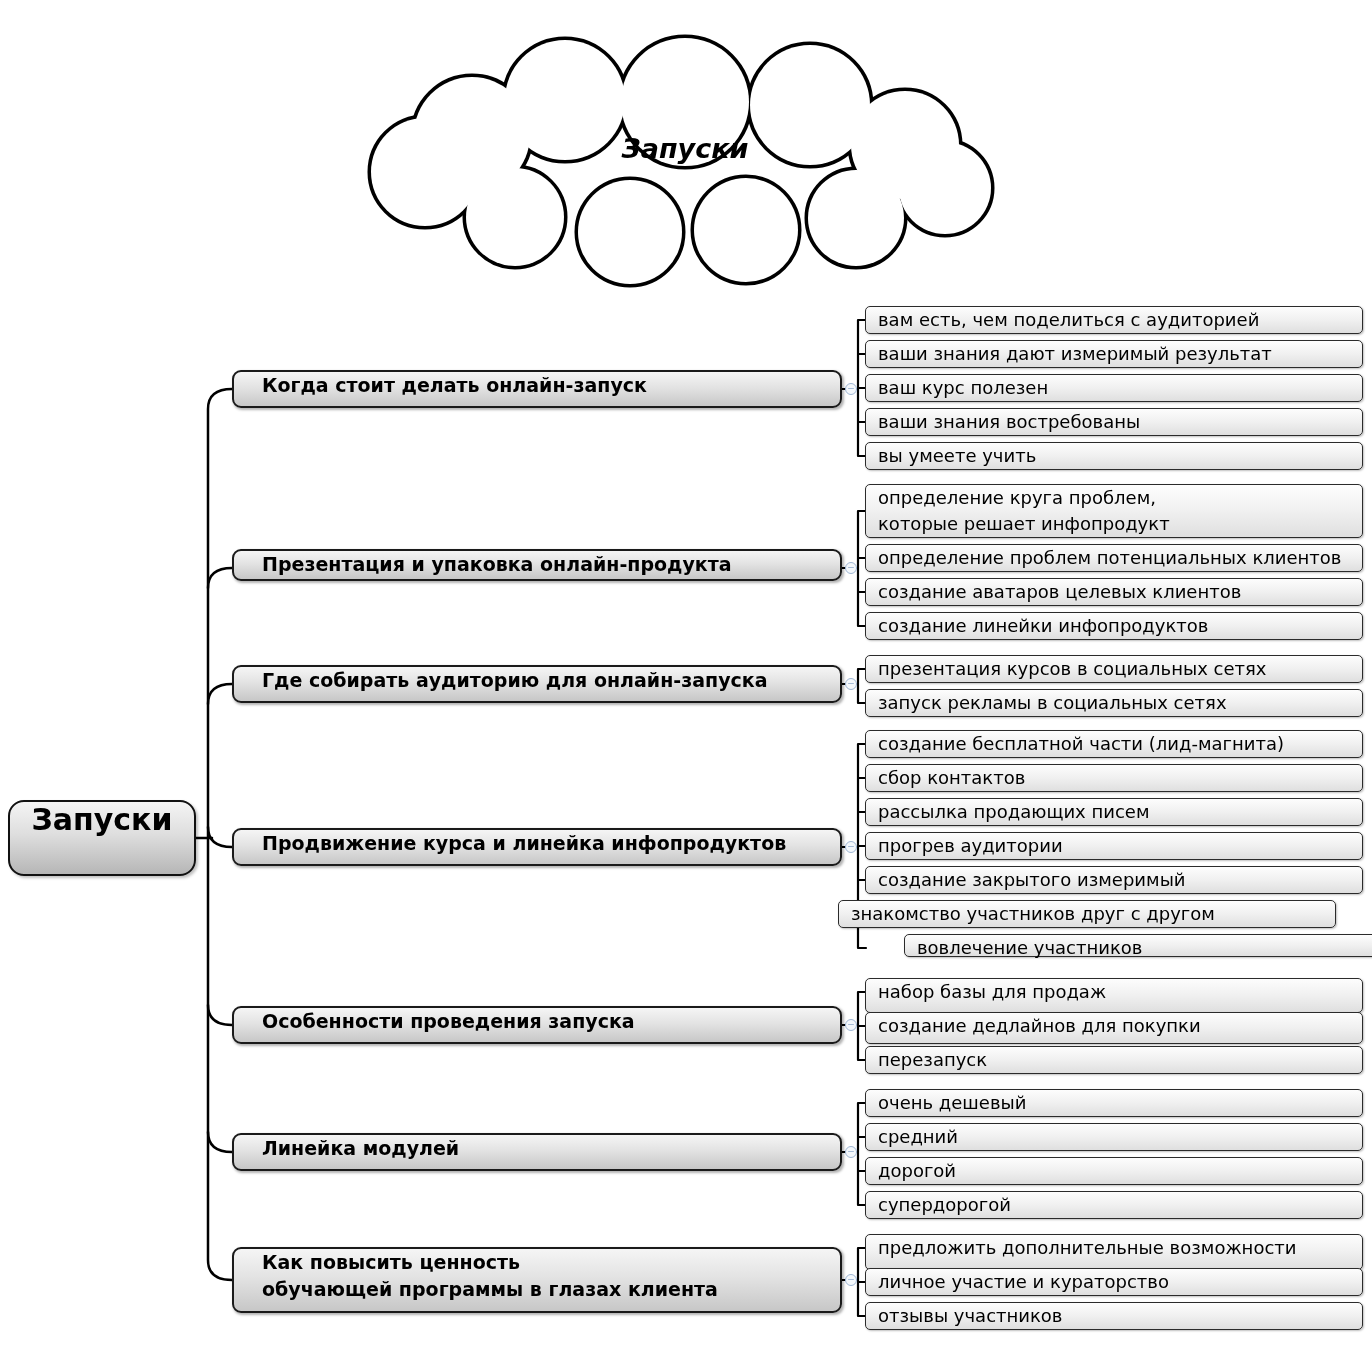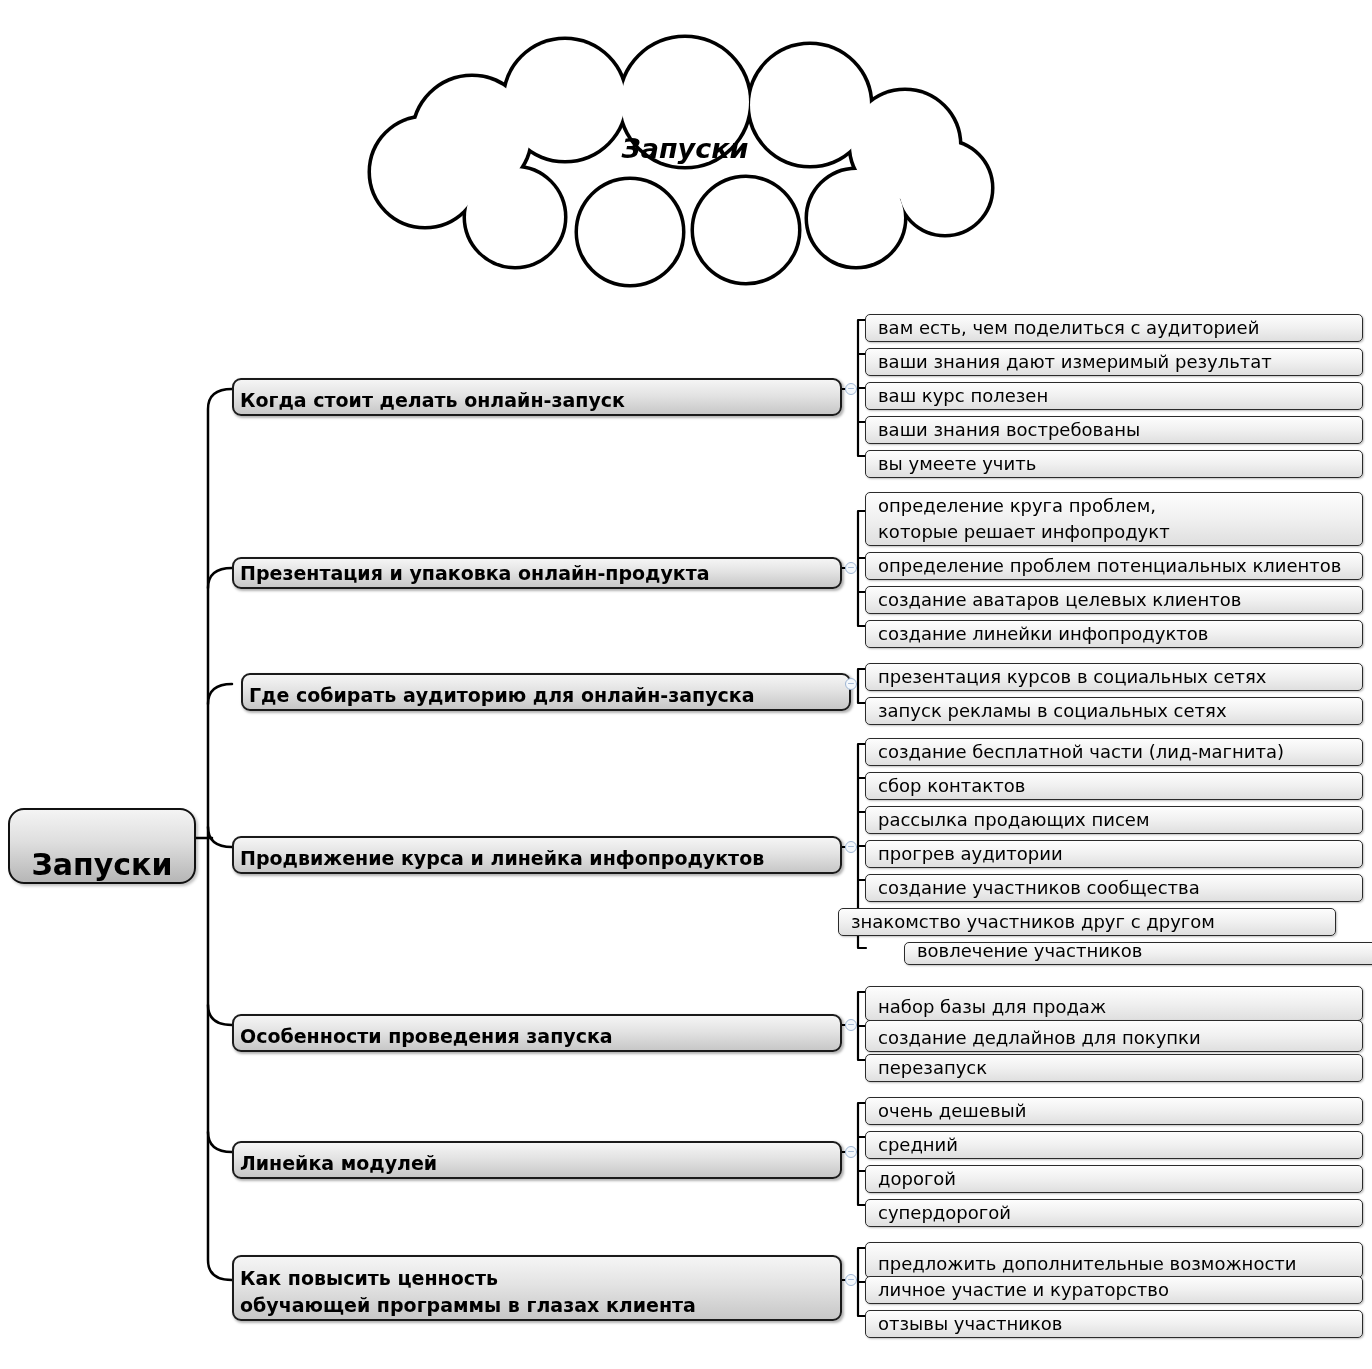--- a/index.html
+++ b/index.html
@@ -2,35 +2,34 @@
 <html><head>
 <meta charset="utf-8">
 <style>
   html,body{margin:0;padding:0;}
   body{
     width:1372px;height:1369px;position:relative;background:#ffffff;
     font-family:"DejaVu Sans", sans-serif;overflow:hidden;
   }
   #wires{position:absolute;left:0;top:0;z-index:0;}
   .node{
-    position:absolute;box-sizing:border-box;display:flex;align-items:flex-end;
+    position:absolute;box-sizing:border-box;display:flex;align-items:flex-start;
     z-index:1;
-    margin-top:8px;
   }
   .root{
     border:2.5px solid #111;border-radius:16px;
     background:linear-gradient(180deg,#f4f4f4 0%,#dedede 45%,#b6b6b6 100%);
     box-shadow:2px 2px 3px rgba(0,0,0,0.25);
     justify-content:center;font-weight:bold;font-size:30px;color:#000;
   }
   .branch{
     border:2px solid #1a1a1a;border-radius:9px;
     background:linear-gradient(180deg,#f5f5f5 0%,#e3e3e3 45%,#c7c7c7 100%);
     box-shadow:1.5px 1.5px 2.5px rgba(0,0,0,0.3);
-    font-weight:bold;font-size:19px;color:#000;padding-left:6px;
+    font-weight:bold;font-size:19px;color:#000;padding-left:28px;
     line-height:27px;white-space:pre-line;
   }
   .leaf{
     border:1.5px solid #2b2b2b;border-radius:5px;
     background:linear-gradient(180deg,#fdfdfd 0%,#f0f0f0 50%,#dfdfdf 100%);
     box-shadow:1px 1px 2px rgba(0,0,0,0.25);
     font-size:18px;color:#000;padding-left:12px;
     line-height:26px;white-space:pre-line;
   }
   .toggle{
@@ -102,21 +101,21 @@
 <div class="node root" style="left:8px;top:800px;width:188px;height:76px">
   <span>Запуски</span>
 </div>
 
 <div class="node branch" style="left:232px;top:370px;width:610px;height:38px">
   <span>Когда стоит делать онлайн-запуск</span>
 </div>
 <div class="node branch" style="left:232px;top:549px;width:610px;height:32px">
   <span>Презентация и упаковка онлайн-продукта</span>
 </div>
-<div class="node branch" style="left:241px;top:665px;width:610px;height:38px">
+<div class="node branch" style="left:232px;top:665px;width:610px;height:38px">
   <span>Где собирать аудиторию для онлайн-запуска</span>
 </div>
 <div class="node branch" style="left:232px;top:828px;width:610px;height:38px">
   <span>Продвижение курса и линейка инфопродуктов</span>
 </div>
 <div class="node branch" style="left:232px;top:1006px;width:610px;height:38px">
   <span>Особенности проведения запуска</span>
 </div>
 <div class="node branch" style="left:232px;top:1133px;width:610px;height:38px">
   <span>Линейка модулей</span>
@@ -146,21 +145,21 @@
 <div class="node leaf" style="left:865px;top:578px;width:498px;height:28px"><span>создание аватаров целевых клиентов</span></div>
 <div class="node leaf" style="left:865px;top:612px;width:498px;height:28px"><span>создание линейки инфопродуктов</span></div>
 
 <div class="node leaf" style="left:865px;top:655px;width:498px;height:28px"><span>презентация курсов в социальных сетях</span></div>
 <div class="node leaf" style="left:865px;top:689px;width:498px;height:28px"><span>запуск рекламы в социальных сетях</span></div>
 
 <div class="node leaf" style="left:865px;top:730px;width:498px;height:28px"><span>создание бесплатной части (лид-магнита)</span></div>
 <div class="node leaf" style="left:865px;top:764px;width:498px;height:28px"><span>сбор контактов</span></div>
 <div class="node leaf" style="left:865px;top:798px;width:498px;height:28px"><span>рассылка продающих писем</span></div>
 <div class="node leaf" style="left:865px;top:832px;width:498px;height:28px"><span>прогрев аудитории</span></div>
-<div class="node leaf" style="left:865px;top:866px;width:498px;height:28px"><span>создание участников сообщества</span></div>
+<div class="node leaf" style="left:865px;top:866px;width:498px;height:28px"><span>создание закрытого измеримый</span></div>
 <div class="node leaf" style="left:838px;top:900px;width:498px;height:28px"><span>знакомство участников друг с другом</span></div>
 <div class="node leaf" style="left:904px;top:934px;width:498px;height:23px"><span>вовлечение участников</span></div>
 
 <div class="node leaf" style="left:865px;top:978px;width:498px;height:35px"><span>набор базы для продаж</span></div>
 <div class="node leaf" style="left:865px;top:1012px;width:498px;height:32px"><span>создание дедлайнов для покупки</span></div>
 <div class="node leaf" style="left:865px;top:1046px;width:498px;height:28px"><span>перезапуск</span></div>
 
 <div class="node leaf" style="left:865px;top:1089px;width:498px;height:28px"><span>очень дешевый</span></div>
 <div class="node leaf" style="left:865px;top:1123px;width:498px;height:28px"><span>средний</span></div>
 <div class="node leaf" style="left:865px;top:1157px;width:498px;height:28px"><span>дорогой</span></div>

